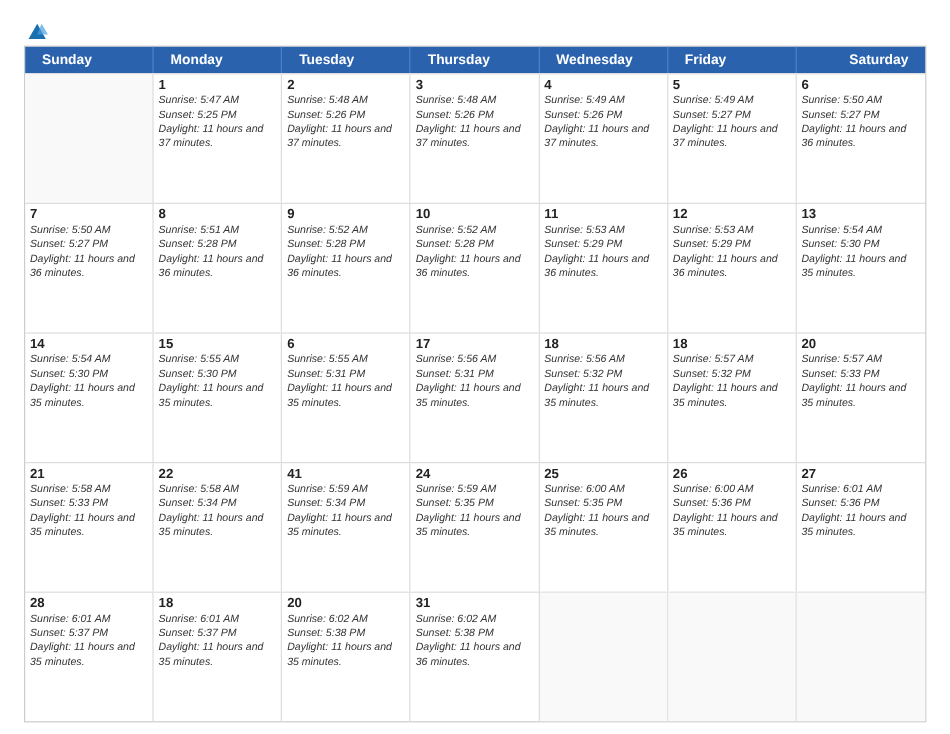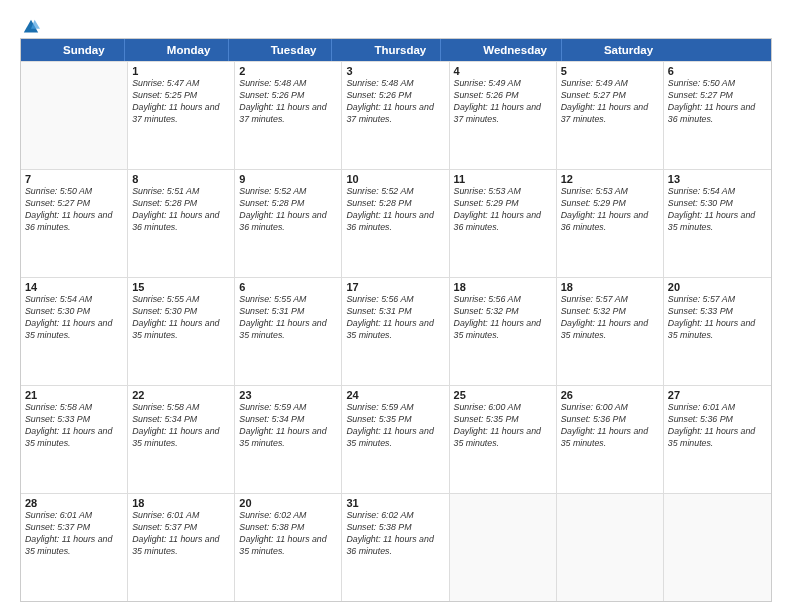--- a/index.html
+++ b/index.html
@@ -67,21 +67,20 @@
       grid-template-columns: repeat(7, 1fr);
       background: #2a62ae;
     }
     .cal-header-cell {
       color: #fff;
       font-size: 11.5px;
       font-weight: bold;
       padding: 5px 14px;
       text-align: left;
       border-right: 1px solid #4a82ce;
-      margin-left: 28px;
     }
     .cal-header-cell:last-child { border-right: none; text-align: right; }
     .cal-body {
       flex: 1;
       display: flex;
       flex-direction: column;
     }
     .cal-row {
       display: grid;
       grid-template-columns: repeat(7, 1fr);
@@ -136,20 +135,21 @@
     </div>
   </div>
 
   <div class="calendar">
     <div class="cal-header" id="cal-header">
         <div class="cal-header-cell">Sunday</div>
         <div class="cal-header-cell">Monday</div>
         <div class="cal-header-cell">Tuesday</div>
         <div class="cal-header-cell">Thursday</div>
         <div class="cal-header-cell">Wednesday</div>
+        <div class="cal-header-cell">Friday</div>
         <div class="cal-header-cell">Saturday</div>
       </div>
     <div class="cal-body" id="cal-body">
         <div class="cal-row">
           <div class="cal-cell empty-cell"></div>
           <div class="cal-cell">
             <div class="day-num">1</div>
             <div class="day-info">Sunrise: 5:47 AM<br>Sunset: 5:25 PM<br>Daylight: 11 hours and 37 minutes.</div>
           </div>
           <div class="cal-cell">
@@ -236,21 +236,21 @@
         <div class="cal-row">
           <div class="cal-cell">
             <div class="day-num">21</div>
             <div class="day-info">Sunrise: 5:58 AM<br>Sunset: 5:33 PM<br>Daylight: 11 hours and 35 minutes.</div>
           </div>
           <div class="cal-cell">
             <div class="day-num">22</div>
             <div class="day-info">Sunrise: 5:58 AM<br>Sunset: 5:34 PM<br>Daylight: 11 hours and 35 minutes.</div>
           </div>
           <div class="cal-cell">
-            <div class="day-num">23</div>
+            <div class="day-num">41</div>
             <div class="day-info">Sunrise: 5:59 AM<br>Sunset: 5:34 PM<br>Daylight: 11 hours and 35 minutes.</div>
           </div>
           <div class="cal-cell">
             <div class="day-num">24</div>
             <div class="day-info">Sunrise: 5:59 AM<br>Sunset: 5:35 PM<br>Daylight: 11 hours and 35 minutes.</div>
           </div>
           <div class="cal-cell">
             <div class="day-num">25</div>
             <div class="day-info">Sunrise: 6:00 AM<br>Sunset: 5:35 PM<br>Daylight: 11 hours and 35 minutes.</div>
           </div>

